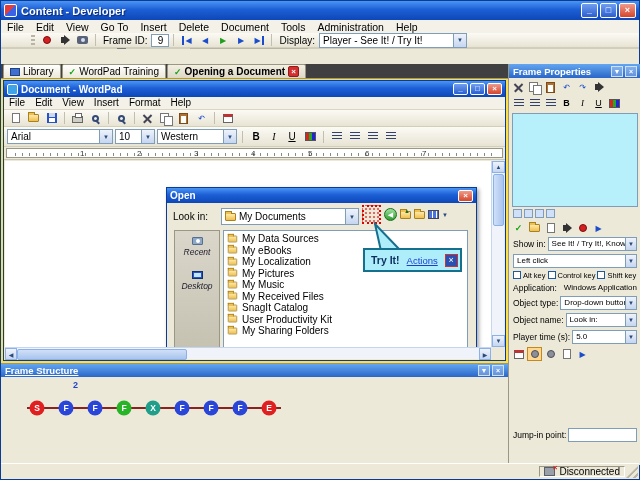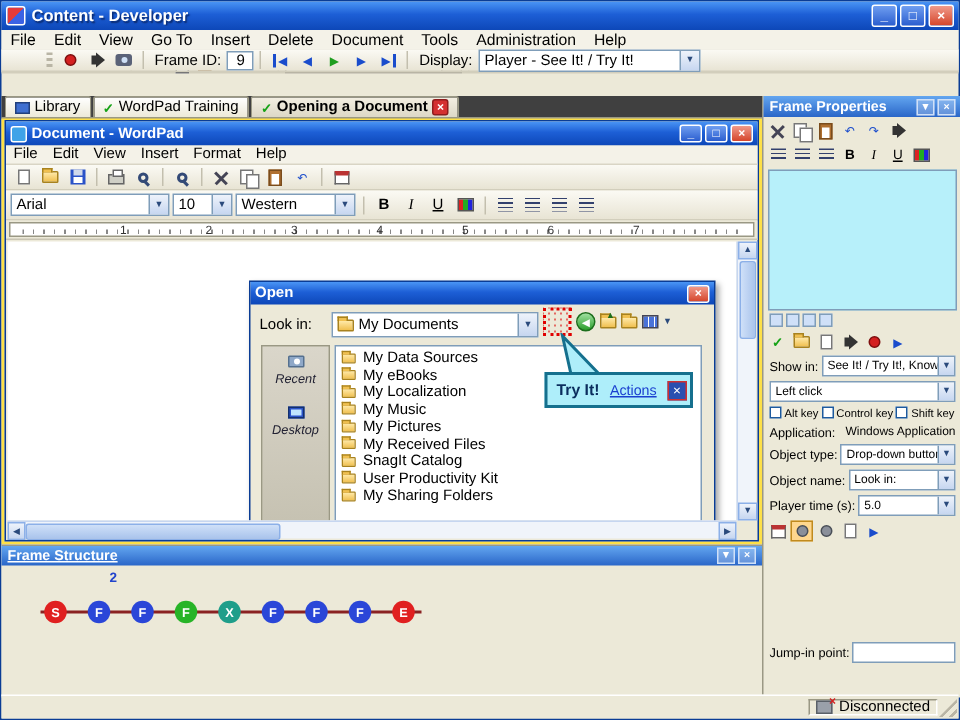--- a/index.html
+++ b/index.html
@@ -482,25 +482,25 @@
             <div class="fitem">
                 <div class="m-folder"></div>
                 <span>My eBooks</span>
               </div>
             <div class="fitem">
                 <div class="m-folder"></div>
                 <span>My Localization</span>
               </div>
             <div class="fitem">
                 <div class="m-folder"></div>
+                <span>My Pictures</span>
+              </div>
+            <div class="fitem">
+                <div class="m-folder"></div>
                 <span>My Music</span>
-              </div>
-            <div class="fitem">
-                <div class="m-folder"></div>
-                <span>My Pictures</span>
               </div>
             <div class="fitem">
                 <div class="m-folder"></div>
                 <span>My Received Files</span>
               </div>
             <div class="fitem">
                 <div class="m-folder"></div>
                 <span>SnagIt Catalog</span>
               </div>
             <div class="fitem">

